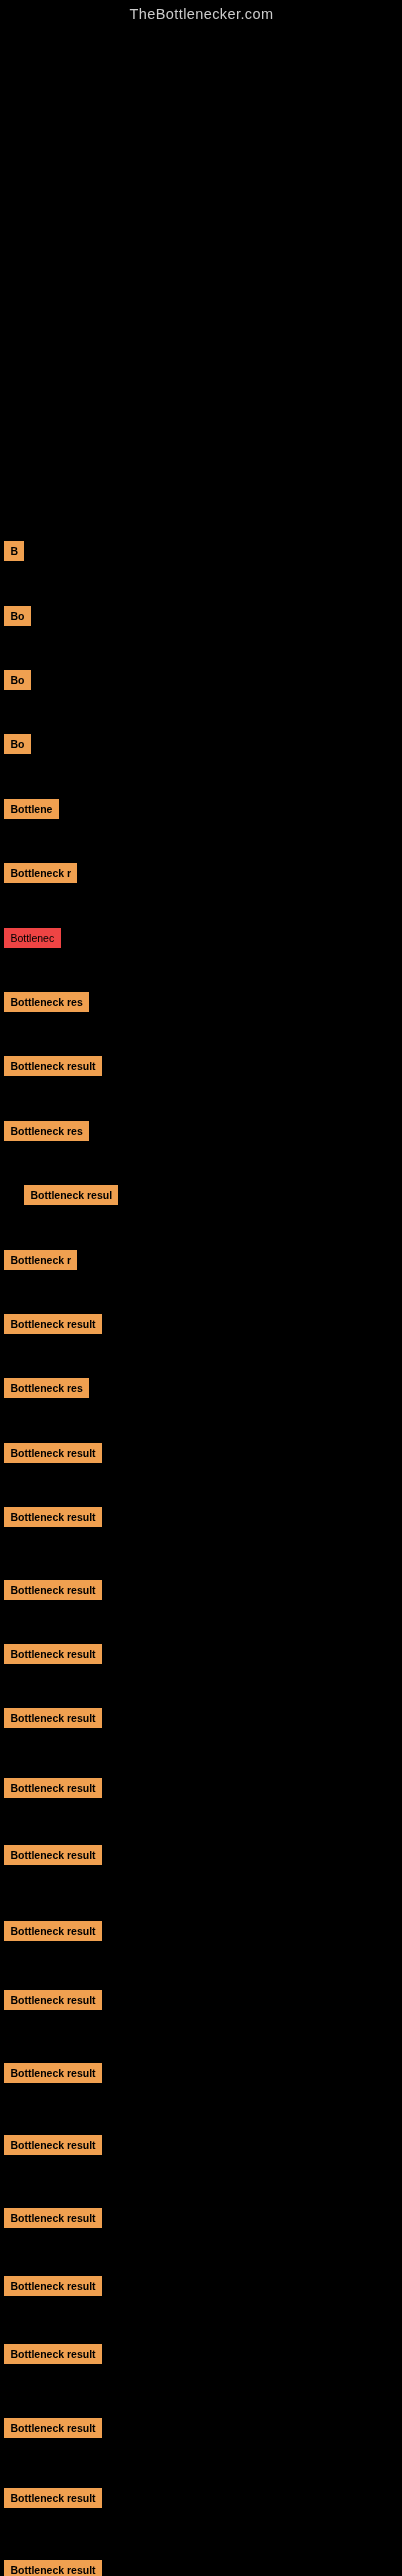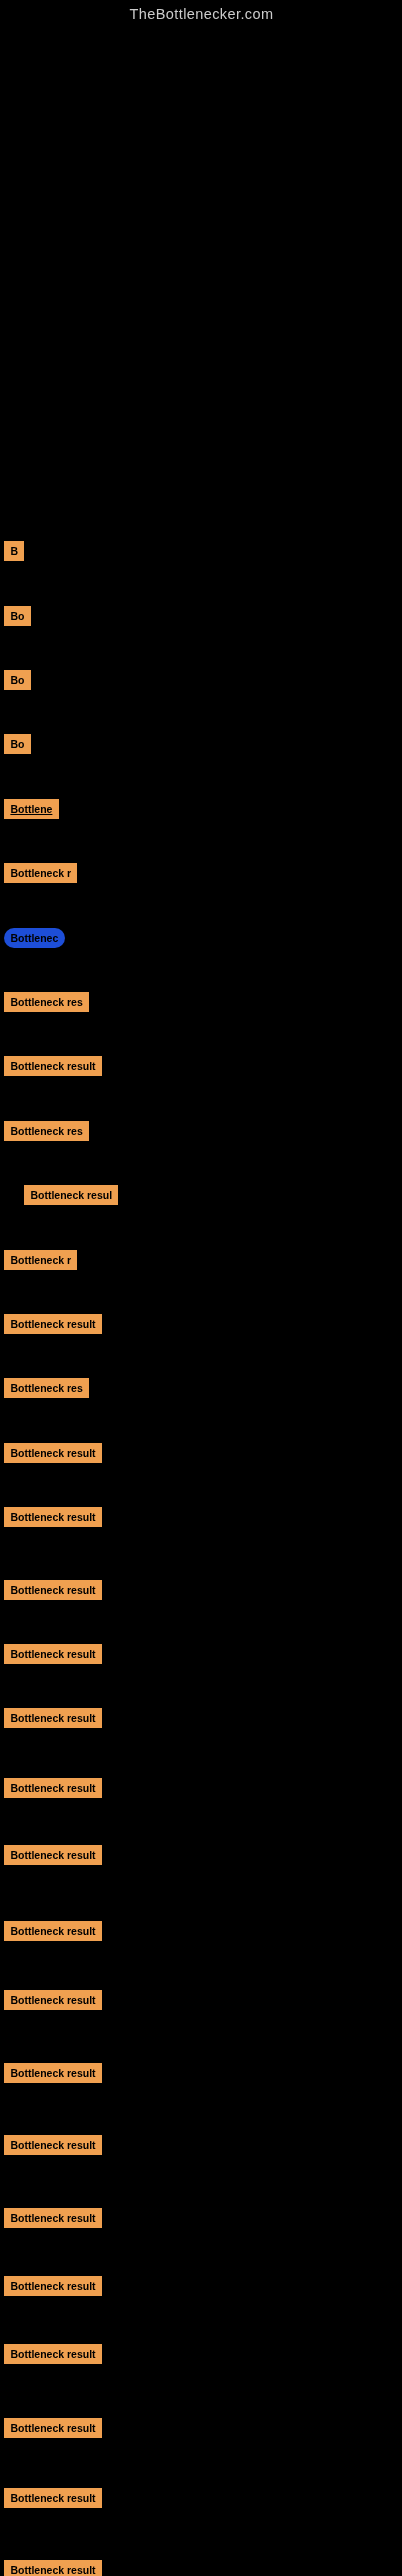--- a/index.html
+++ b/index.html
@@ -22,23 +22,23 @@
 </head>
 <body>
 
 <div class="site-title">TheBottlenecker.com</div>
 
 <div id="results-wrapper" style="position: relative; width: 403px; height: 2576px;">
 <div style="position: absolute; top: 515px; left: 4px;"><span style="background-color: rgb(240, 160, 80); color: rgb(0, 0, 0); font-size: 10.5px; font-weight: bold; padding: 4px 6.4px; display: inline-block; white-space: nowrap;">B</span></div>
     <div style="position: absolute; top: 580px; left: 4px;"><span style="background-color: rgb(240, 160, 80); color: rgb(0, 0, 0); font-size: 10.5px; font-weight: bold; padding: 4px 6.4px; display: inline-block; white-space: nowrap;">Bo</span></div>
     <div style="position: absolute; top: 644px; left: 4px;"><span style="background-color: rgb(240, 160, 80); color: rgb(0, 0, 0); font-size: 10.5px; font-weight: bold; padding: 4px 6.4px; display: inline-block; white-space: nowrap;">Bo</span></div>
     <div style="position: absolute; top: 708px; left: 4px;"><span style="background-color: rgb(240, 160, 80); color: rgb(0, 0, 0); font-size: 10.5px; font-weight: bold; padding: 4px 6.4px; display: inline-block; white-space: nowrap;">Bo</span></div>
-    <div style="position: absolute; top: 773px; left: 4px;"><span style="background-color: rgb(240, 160, 80); color: rgb(0, 0, 0); font-size: 10.5px; font-weight: bold; padding: 4px 6.4px; display: inline-block; white-space: nowrap; text-decoration: underline;">Bottlene</span></div>
+    <div style="position: absolute; top: 773px; left: 4px;"><span style="background-color: rgb(240, 160, 80); color: rgb(0, 0, 0); font-size: 10.5px; font-weight: bold; padding: 4px 6.4px; display: inline-block; white-space: nowrap;">Bottlene</span></div>
     <div style="position: absolute; top: 837px; left: 4px;"><span style="background-color: rgb(240, 160, 80); color: rgb(0, 0, 0); font-size: 10.5px; font-weight: bold; padding: 4px 6.4px; display: inline-block; white-space: nowrap;">Bottleneck r</span></div>
-    <div style="position: absolute; top: 902px; left: 4px;"><span style="background-color: #1d4ed8; color: rgb(0, 0, 0); font-size: 10.5px; font-weight: bold; padding: 4px 6.4px; display: inline-block; white-space: nowrap; border-radius: 10px;">Bottlenec</span></div>
+    <div style="position: absolute; top: 902px; left: 4px;"><span style="background-color: #ef4444; color: rgb(0, 0, 0); font-size: 10.5px; font-weight: normal; padding: 4px 6.4px; display: inline-block; white-space: nowrap;">Bottlenec</span></div>
     <div style="position: absolute; top: 966px; left: 4px;"><span style="background-color: rgb(240, 160, 80); color: rgb(0, 0, 0); font-size: 10.5px; font-weight: bold; padding: 4px 6.4px; display: inline-block; white-space: nowrap;">Bottleneck res</span></div>
     <div style="position: absolute; top: 1030px; left: 4px;"><span style="background-color: rgb(240, 160, 80); color: rgb(0, 0, 0); font-size: 10.5px; font-weight: bold; padding: 4px 6.4px; display: inline-block; white-space: nowrap;">Bottleneck result</span></div>
     <div style="position: absolute; top: 1095px; left: 4px;"><span style="background-color: rgb(240, 160, 80); color: rgb(0, 0, 0); font-size: 10.5px; font-weight: bold; padding: 4px 6.4px; display: inline-block; white-space: nowrap;">Bottleneck res</span></div>
     <div style="position: absolute; top: 1159px; left: 4px; padding-left: 20px;"><span style="background-color: rgb(240, 160, 80); color: rgb(0, 0, 0); font-size: 10.5px; font-weight: bold; padding: 4px 6.4px; display: inline-block; white-space: nowrap;">Bottleneck resul</span></div>
     <div style="position: absolute; top: 1224px; left: 4px;"><span style="background-color: rgb(240, 160, 80); color: rgb(0, 0, 0); font-size: 10.5px; font-weight: bold; padding: 4px 6.4px; display: inline-block; white-space: nowrap;">Bottleneck r</span></div>
     <div style="position: absolute; top: 1288px; left: 4px;"><span style="background-color: rgb(240, 160, 80); color: rgb(0, 0, 0); font-size: 10.5px; font-weight: bold; padding: 4px 6.4px; display: inline-block; white-space: nowrap;">Bottleneck result</span></div>
     <div style="position: absolute; top: 1352px; left: 4px;"><span style="background-color: rgb(240, 160, 80); color: rgb(0, 0, 0); font-size: 10.5px; font-weight: bold; padding: 4px 6.4px; display: inline-block; white-space: nowrap;">Bottleneck res</span></div>
     <div style="position: absolute; top: 1417px; left: 4px;"><span style="background-color: rgb(240, 160, 80); color: rgb(0, 0, 0); font-size: 10.5px; font-weight: bold; padding: 4px 6.4px; display: inline-block; white-space: nowrap;">Bottleneck result</span></div>
     <div style="position: absolute; top: 1481px; left: 4px;"><span style="background-color: rgb(240, 160, 80); color: rgb(0, 0, 0); font-size: 10.5px; font-weight: bold; padding: 4px 6.4px; display: inline-block; white-space: nowrap;">Bottleneck result</span></div>
     <div style="position: absolute; top: 1554px; left: 4px;"><span style="background-color: rgb(240, 160, 80); color: rgb(0, 0, 0); font-size: 10.5px; font-weight: bold; padding: 4px 6.4px; display: inline-block; white-space: nowrap;">Bottleneck result</span></div>

